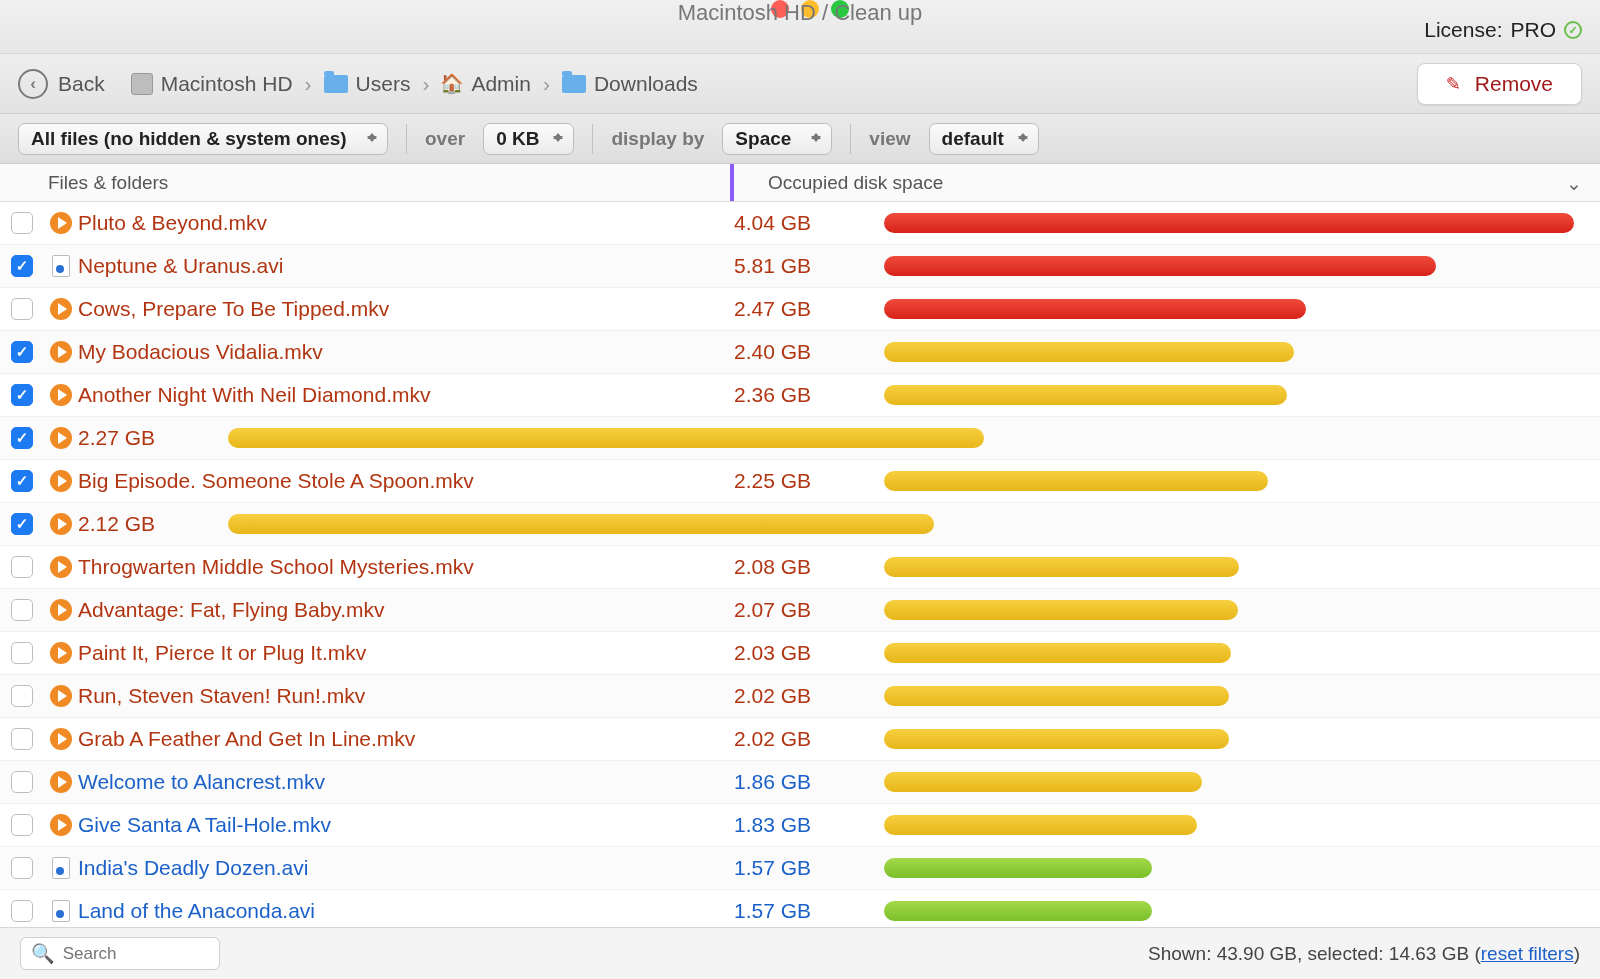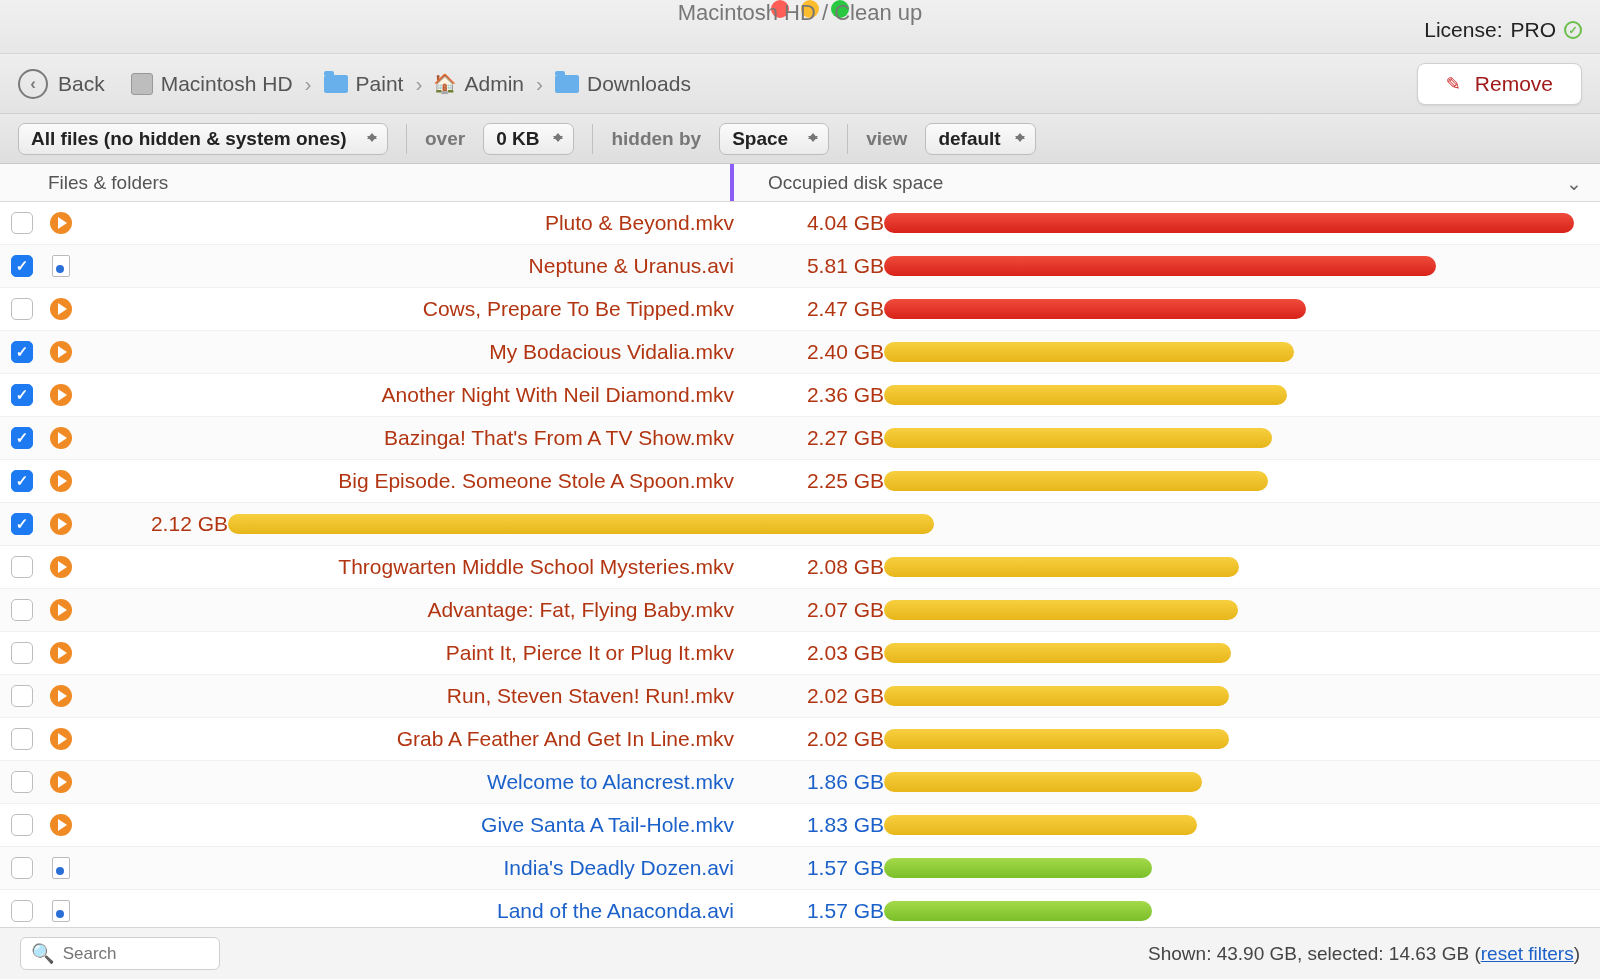--- a/index.html
+++ b/index.html
@@ -71,21 +71,21 @@
   
   .thead{
     height:38px; border-bottom:1px solid #d9d9d9; display:flex; align-items:center;
     font-size:19px; color:#555; background:#fafafa;
   }
   .th-check{width:44px;}
   .th-files{flex:0 0 690px; padding-left:4px; border-right:4px solid #8b5cf6; height:100%; display:flex; align-items:center;}
   .th-space{flex:1; padding-left:34px; position:relative;}
   .th-caret{position:absolute; right:18px; top:50%; transform:translateY(-50%); color:#666;}
   
-  .rows{height:calc(979px - 54px - 60px - 50px - 38px - 52px); overflow:hidden;text-align:right;}
+  .rows{height:calc(979px - 54px - 60px - 50px - 38px - 52px); overflow:hidden;}
   .row{height:43px; display:flex; align-items:center; border-bottom:1px solid #f0f0f0;}
   .row:nth-child(even){background:#fbfbfb;}
   .c-check{width:44px; display:flex; justify-content:center;}
   .cb{width:22px;height:22px;border:1.5px solid #bdbdbd;border-radius:5px;background:#fff;display:inline-flex;align-items:center;justify-content:center;}
   .cb.on{background:#1e7af0;border-color:#1e7af0;color:#fff;font-size:15px;font-weight:700;}
   .c-ic{width:34px; display:flex; justify-content:center;}
   .play-ic{width:22px;height:22px;border-radius:50%;background:#f08a24;display:inline-flex;align-items:center;justify-content:center;}
   .play-ic::after{content:"";width:0;height:0;border-top:6px solid transparent;border-bottom:6px solid transparent;border-left:9px solid #fff;margin-left:2px;}
   .doc-ic{width:18px;height:22px;border:1px solid #bbb;border-radius:2px;background:#fff;position:relative;}
   .doc-ic::after{content:"";position:absolute;left:3px;bottom:3px;width:8px;height:8px;background:#2a6fd6;border-radius:50%;}
@@ -127,21 +127,21 @@
     <span>Back</span>
   </div>
   <div class="crumbs" id="crumbs">
       <span class="crumb">
         <span class="hd-ic"></span>
         <span>Macintosh HD</span>
       </span>
       <span class="crumb-sep">›</span>
       <span class="crumb">
         <span class="folder-ic"></span>
-        <span>Paint</span>
+        <span>Users</span>
       </span>
       <span class="crumb-sep">›</span>
       <span class="crumb">
         <span class="home-ic">🏠</span>
         <span>Admin</span>
       </span>
       <span class="crumb-sep">›</span>
       <span class="crumb">
         <span class="folder-ic"></span>
         <span>Downloads</span>
@@ -152,21 +152,21 @@
     <span>Remove</span>
   </div>
 </div>
 
 <div class="filterbar">
   <span class="sel bold" style="min-width:370px">All files (no hidden &amp; system ones)</span>
   <span class="vsep"></span>
   <span class="lbl">over</span>
   <span class="sel bold" style="min-width:90px">0 KB</span>
   <span class="vsep"></span>
-  <span class="lbl">hidden by</span>
+  <span class="lbl">display by</span>
   <span class="sel bold" style="min-width:110px">Space</span>
   <span class="vsep"></span>
   <span class="lbl">view</span>
   <span class="sel bold" style="min-width:110px">default</span>
 </div>
 
 <div class="thead">
   <div class="th-check"></div>
   <div class="th-files">
       <span>Files &amp; folders</span>
@@ -243,21 +243,20 @@
         <div class="bar" style="width: 58.4158%; background: linear-gradient(rgb(247, 207, 63), rgb(231, 182, 26));"></div>
       </div>
     </div>
     <div class="row">
       <div class="c-check">
         <span class="cb on">✓</span>
       </div>
       <div class="c-ic">
         <span class="play-ic"></span>
       </div>
-      <div class="c-name nm-red">Bazinga! That's From A TV Show.mkv</div>
       <div class="c-size sz-red">2.27 GB</div>
       <div class="c-bar">
         <div class="bar" style="width: 56.1881%; background: linear-gradient(rgb(247, 207, 63), rgb(231, 182, 26));"></div>
       </div>
     </div>
     <div class="row">
       <div class="c-check">
         <span class="cb on">✓</span>
       </div>
       <div class="c-ic">

